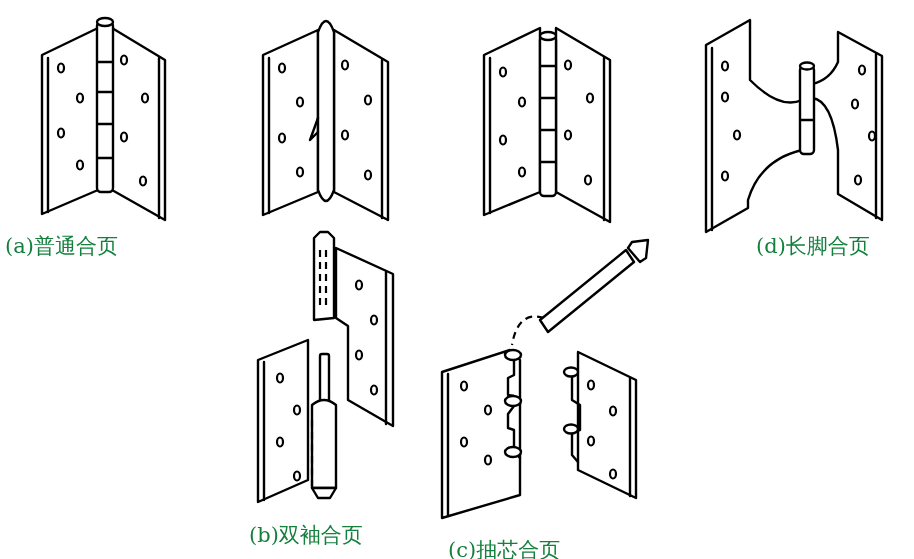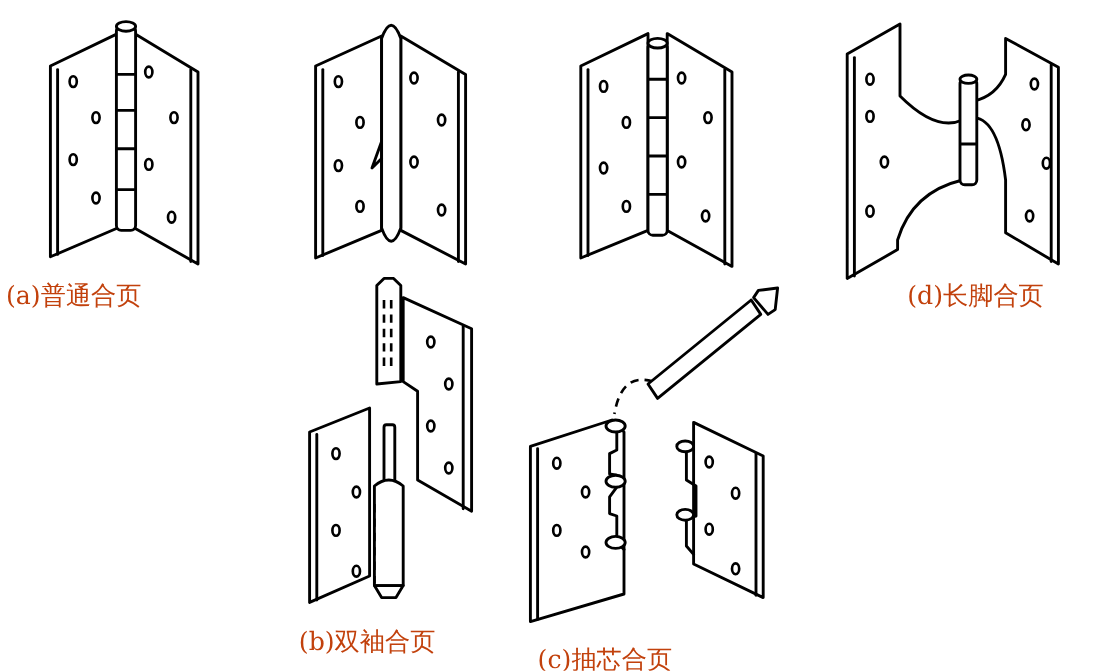--- a/index.html
+++ b/index.html
@@ -2,21 +2,21 @@
 <html><head>
 <meta charset="utf-8">
 <style>
   html, body { margin:0; padding:0; background:#ffffff; }
   body { width:914px; height:559px; position:relative; overflow:hidden; }
   svg { position:absolute; left:0; top:0; }
   .ln { fill:#ffffff; stroke:#000; stroke-width:2.4; stroke-linejoin:round; stroke-linecap:round; }
   .nf { fill:none; stroke:#000; stroke-width:2.4; stroke-linejoin:round; stroke-linecap:round; }
   .hole { fill:#fff; stroke:#000; stroke-width:2.2; }
   .dash { fill:none; stroke:#000; stroke-width:2.2; stroke-dasharray:7 5; }
-  .caption { position:absolute; font-family:"DejaVu Serif", serif; font-size:21px; color:#c2410c; white-space:nowrap; }
+  .caption { position:absolute; font-family:"DejaVu Serif", serif; font-size:21px; color:#15803d; white-space:nowrap; }
 </style>
 </head>
 <body>
 
 <svg width="914" height="559" viewBox="0 0 914 559">
 
   <g>
     <polygon class="ln" points="42,55 98,28 98,190 42,214"></polygon>
     <polyline class="nf" points="48,58 48,212"></polyline>
     <polygon class="ln" points="112,28 165,60 165,220 112,190"></polygon>

